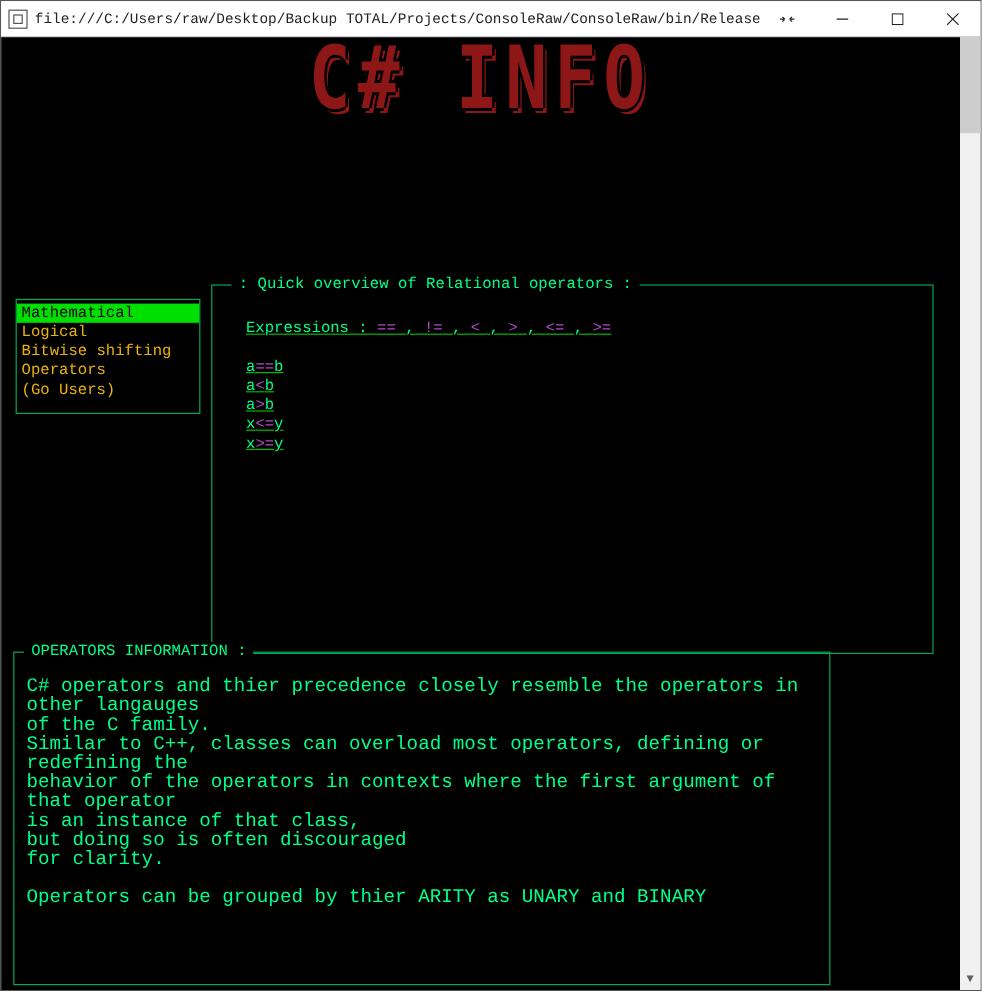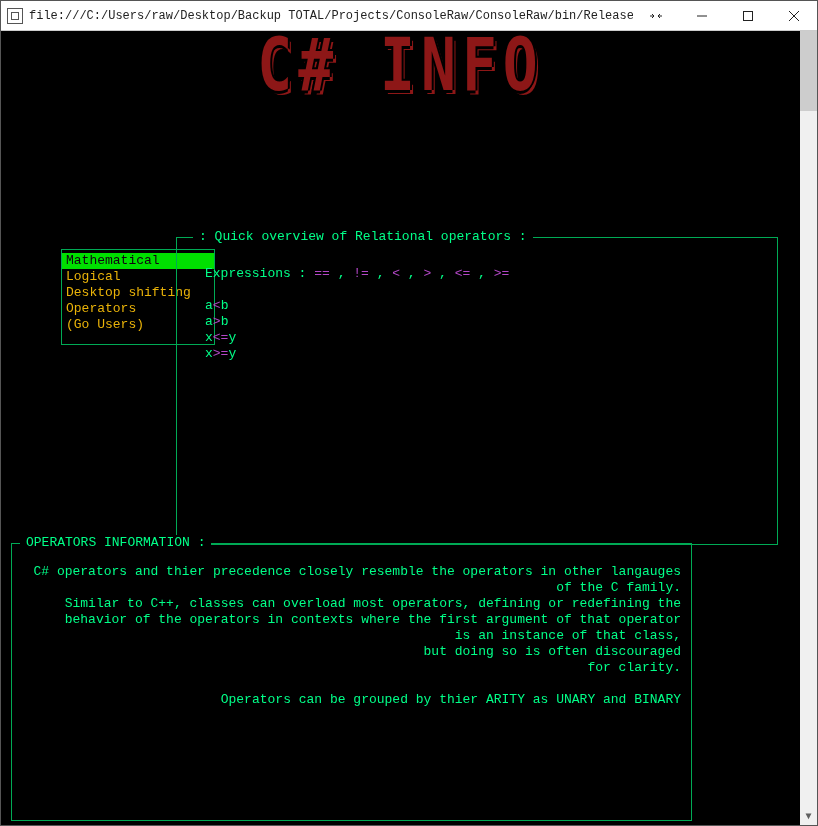--- a/index.html
+++ b/index.html
@@ -22,40 +22,40 @@
 .console { flex: 1; background: #000; color: #0b0; padding: 8px 8px 8px 8px; font-size: 13px; line-height: 16px; position: relative; }
 
 .logo-row { text-align: center; margin: 18px 0 22px 0; }
 .logo { display: inline-block; font-family: monospace; font-weight: bold; font-size: 58px; letter-spacing: 6px; color: #8d1717; text-shadow: 2px 0 0 #000, -2px 0 0 #000, 0 2px 0 #000, 0 -2px 0 #000, 3px 3px 0 #8d1717, 6px 0 0 #000; transform: scaleY(1.25); }
 
 
 .panel { position: absolute; border: 1px solid #0a5; }
 .panel-title { position: absolute; top: -9px; left: 10px; background: #000; padding: 0 6px; color: #0f8; font-size: 13px; white-space: nowrap; }
 
 
-.menu { left: 12px; top: 218px; width: 154px; height: 96px; padding: 3px 0; margin-left: 48px; }
+.menu { left: 12px; top: 218px; width: 154px; height: 96px; padding: 3px 0; }
 .menu-item { padding: 0 4px; font-size: 13px; line-height: 16px; color: #eab308; white-space: nowrap; }
 .menu-item.selected { background: #00e000; color: #101; }
 
 
 .overview { left: 175px; top: 206px; width: 602px; height: 308px; }
 .overview .panel-title { left: 16px; }
-.ov-body { padding: 28px 20px 10px 28px; font-size: 13px; line-height: 16px; }
+.ov-body { padding: 28px 20px 10px 28px; font-size: 13px; line-height: 16px; text-decoration: underline; }
 .expr-line { color: #0f8; }
 .expr-line .sep { color: #0f8; }
 .op { color: #b347c7; }
 .examples { margin-top: 16px; }
 .ex-line { color: #0f8; }
 .ex-line .v { color: #0f8; }
 .ex-line .o { color: #b347c7; }
 
 
 .info { left: 10px; top: 512px; width: 681px; height: 278px; }
 .info .panel-title { left: 8px; color: #0f8; }
-.info-body { padding: 20px 10px 10px 10px; color: #0f8; font-size: 13px; line-height: 16px; white-space: pre-wrap; text-align: right; }
+.info-body { padding: 20px 10px 10px 10px; color: #0f8; font-size: 16px; line-height: 16px; white-space: pre-wrap; }
 </style>
 </head>
 <body>
 
 <div class="window">
   <div class="titlebar">
     <div class="icon"></div>
     <div class="title-path">file:///C:/Users/raw/Desktop/Backup TOTAL/Projects/ConsoleRaw/ConsoleRaw/bin/Release/ConsoleRaw.EXE</div>
     <div class="win-controls">
       <div class="win-btn">
@@ -85,30 +85,31 @@
   <div class="content-row">
     <div class="console">
 
       <div class="logo-row">
         <div class="logo">C# INFO</div>
       </div>
 
       <div class="panel menu" id="menu-box">
           <div class="menu-item selected">Mathematical</div>
           <div class="menu-item">Logical</div>
-          <div class="menu-item">Desktop shifting</div>
+          <div class="menu-item">Bitwise shifting</div>
           <div class="menu-item">Operators</div>
           <div class="menu-item">(Go Users)</div>
         </div>
 
       <div class="panel overview">
         <div class="panel-title">: Quick overview of Relational operators :</div>
         <div class="ov-body">
           <div class="expr-line" id="expr-line"><span>Expressions : </span><span class="op">==</span><span class="sep"> , </span><span class="op">!=</span><span class="sep"> , </span><span class="op">&lt;</span><span class="sep"> , </span><span class="op">&gt;</span><span class="sep"> , </span><span class="op">&lt;=</span><span class="sep"> , </span><span class="op">&gt;=</span></div>
           <div class="examples" id="examples">
+              <div class="ex-line"><span class="v">a</span><span class="o">==</span><span class="v">b</span></div>
               <div class="ex-line"><span class="v">a</span><span class="o">&lt;</span><span class="v">b</span></div>
               <div class="ex-line"><span class="v">a</span><span class="o">&gt;</span><span class="v">b</span></div>
               <div class="ex-line"><span class="v">x</span><span class="o">&lt;=</span><span class="v">y</span></div>
               <div class="ex-line"><span class="v">x</span><span class="o">&gt;=</span><span class="v">y</span></div>
             </div>
         </div>
       </div>
 
       <div class="panel info">
         <div class="panel-title">OPERATORS INFORMATION :</div>

